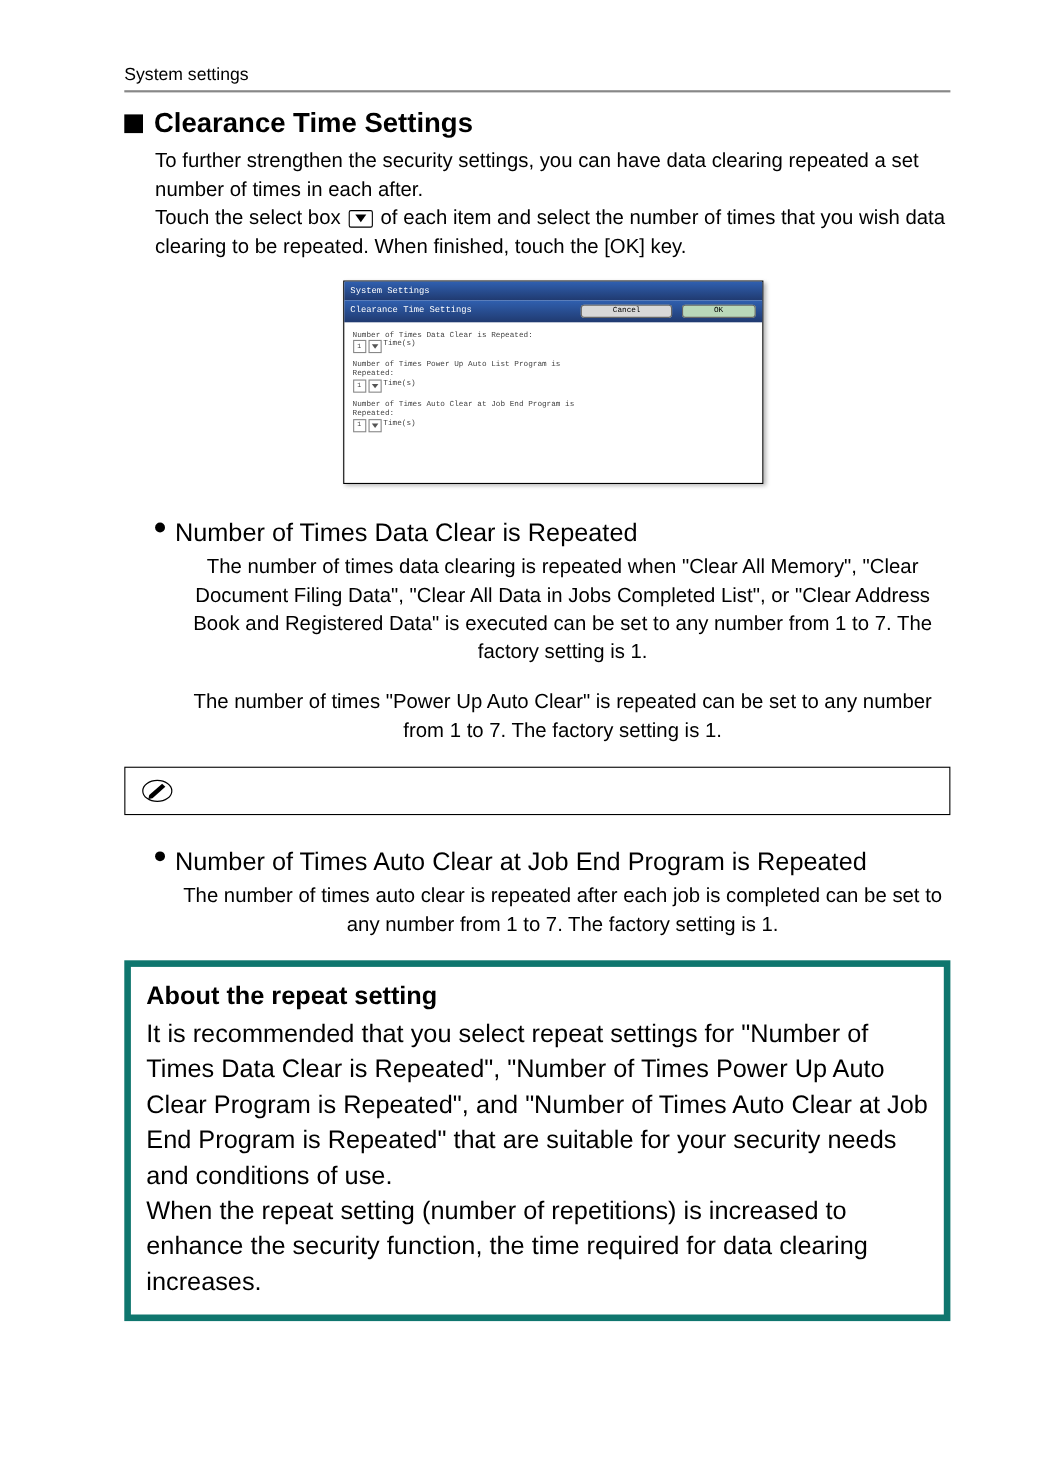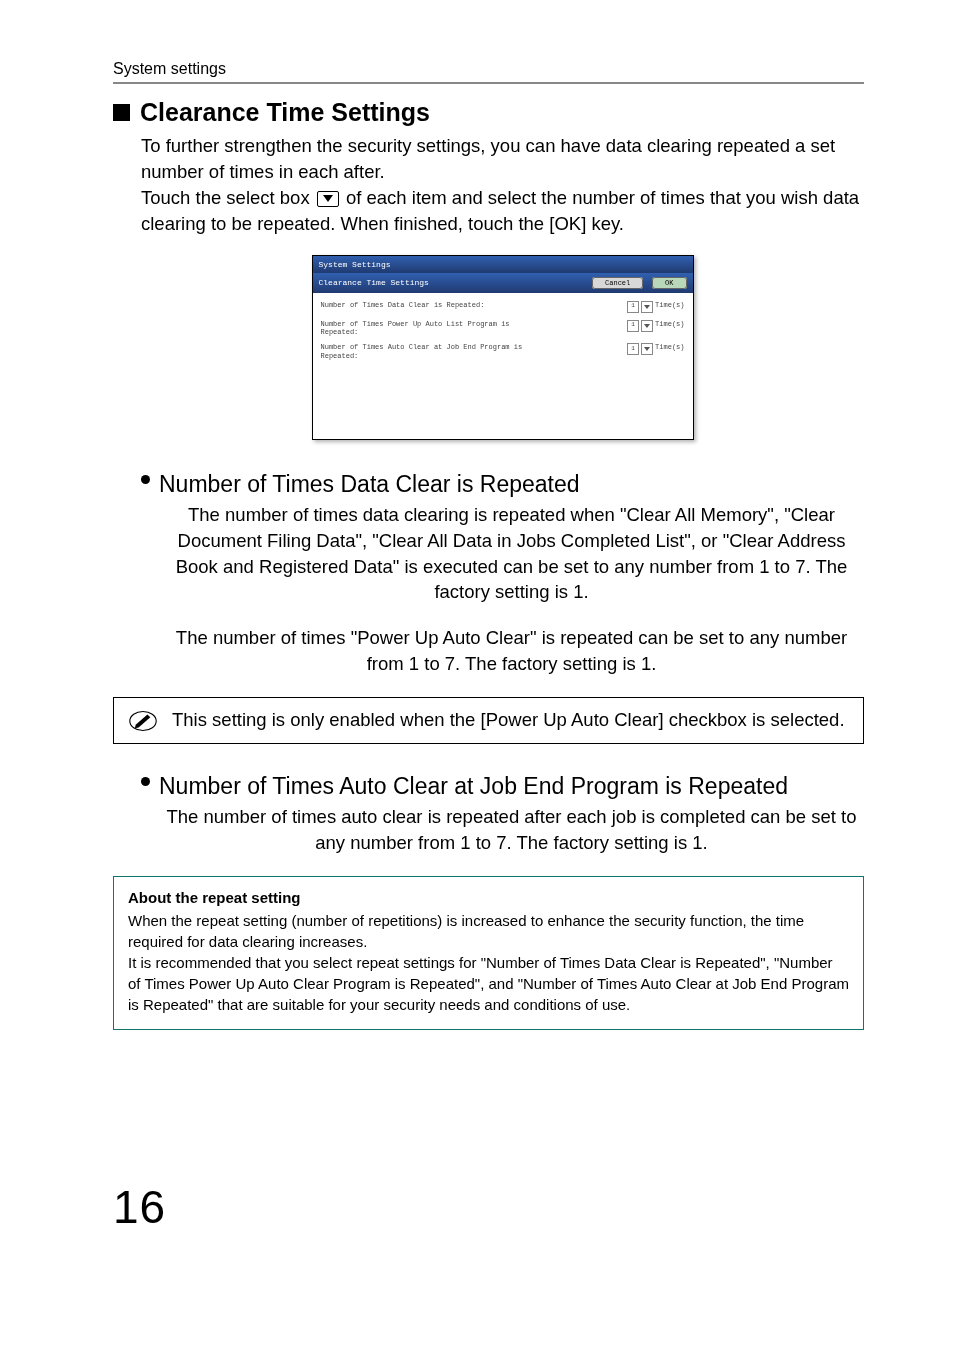--- a/index.html
+++ b/index.html
@@ -91,40 +91,41 @@
     display: flex;
     justify-content: space-between;
     align-items: center;
     font-size: 8px;
   }
   .shot-btn {
     background: #d8d8d8;
     color: #000;
     border: 1px solid #666;
     border-radius: 3px;
-    padding: 1px 12px;
+    padding: 1px 28px;
     font-size: 7px;
     margin-left: 4px;
   }
   .shot-btn.ok {
     background: #b9d8b9;
   }
   .shot-body {
     padding: 8px;
     height: 130px;
     display: flex;
     flex-direction: column;
     gap: 7px;
     font-size: 7px;
     color: #444;
   }
   .shot-row {
     display: flex;
     justify-content: space-between;
     align-items: flex-start;
+    flex-direction: column;
   }
   .shot-label {
     width: 210px;
     line-height: 1.2;
   }
   .shot-sel {
     display: flex;
     align-items: flex-start;
     gap: 2px;
   }
@@ -197,23 +198,23 @@
     width: 30px;
     height: 22px;
     flex-shrink: 0;
   }
   .note-icon svg {
     width: 30px;
     height: 22px;
   }
 
   .about-box {
-    border: 1px solid #0f766e;
+    border: 6px solid #0f766e;
     padding: 10px 14px 14px;
-    font-size: 15px;
+    font-size: 23px;
     line-height: 1.4;
   }
   .about-title {
     font-weight: bold;
     margin-bottom: 2px;
   }
 
   .page-num {
     font-size: 46px;
     font-weight: 500;
@@ -289,31 +290,30 @@
     </div>
   </div>
 
   <div class="note-box">
     <div class="note-icon">
       <svg viewBox="0 0 40 30">
         <ellipse cx="20" cy="15" rx="18" ry="13" fill="none" stroke="#000" stroke-width="1.5"></ellipse>
         <path d="M10 20 L26 6 L30 10 L14 24 L9 25 Z" fill="#000"></path>
       </svg>
     </div>
-    <div>This setting is only enabled when the [Power Up Auto Clear] checkbox is selected.</div>
   </div>
 
   <div class="body-block">
     <div class="bullet-block">
       <div class="bullet-head">Number of Times Auto Clear at Job End Program is Repeated</div>
       <div class="bullet-body">The number of times auto clear is repeated after each job is completed can be set to any number from 1 to 7. The factory setting is 1.</div>
     </div>
   </div>
 
   <div class="about-box">
     <div class="about-title">About the repeat setting</div>
+    <div>It is recommended that you select repeat settings for "Number of Times Data Clear is Repeated", "Number of Times Power Up Auto Clear Program is Repeated", and "Number of Times Auto Clear at Job End Program is Repeated" that are suitable for your security needs and conditions of use.</div>
     <div>When the repeat setting (number of repetitions) is increased to enhance the security function, the time required for data clearing increases.</div>
-    <div>It is recommended that you select repeat settings for "Number of Times Data Clear is Repeated", "Number of Times Power Up Auto Clear Program is Repeated", and "Number of Times Auto Clear at Job End Program is Repeated" that are suitable for your security needs and conditions of use.</div>
   </div>
 
   <div class="page-num">16</div>
 
 </div>
 
 </body></html>

